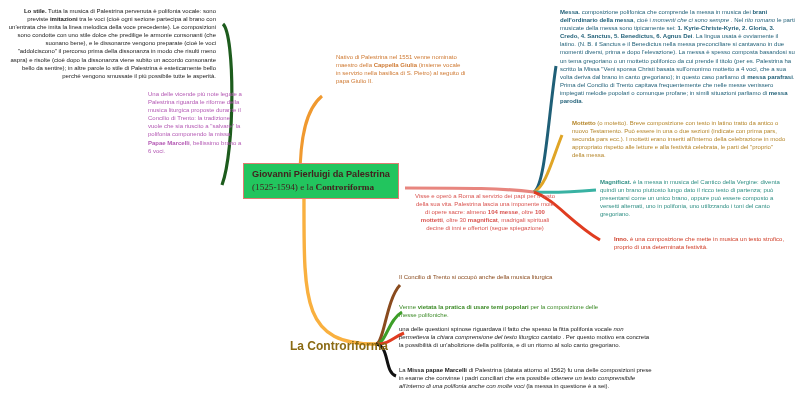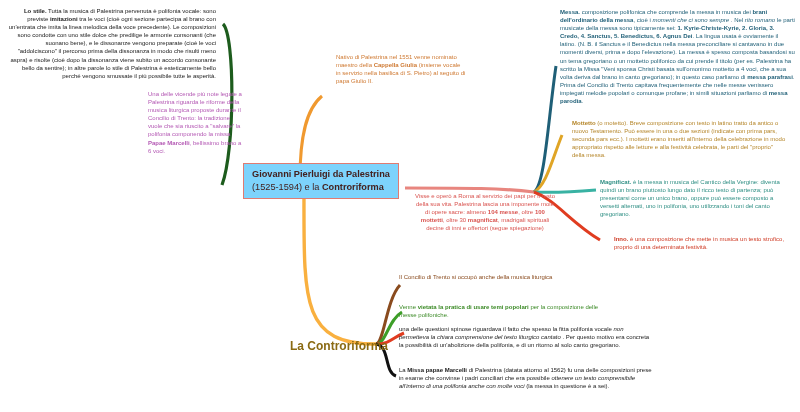--- a/index.html
+++ b/index.html
@@ -10,31 +10,31 @@
     position:relative;
     overflow:hidden;
     -webkit-font-smoothing:antialiased;
   }
   #canvas{position:absolute;left:0;top:0;width:800px;height:412px;}
   svg.links{position:absolute;left:0;top:0;width:800px;height:412px;pointer-events:none;}
   .node{position:absolute;box-sizing:border-box;}
 
   
   .central{
-    background:#7dd3fc;
+    background:#22c55e;
     border:1px solid #e07b72;
     color:#43211f;
     font-weight:bold;
     font-size:9.2px;
     line-height:12.5px;
     padding:4px 8px 5px 8px;
     text-align:left;
     white-space:nowrap;
   }
-  .central .sub{font-weight:normal;}
+  .central .sub{font-weight:normal;font-family:Liberation Serif, serif;}
   .central .sub b{font-weight:bold;}
 
   
   .subroot{
     color:#8a6a13;
     font-weight:bold;
     font-size:12px;
     white-space:nowrap;
   }
 

